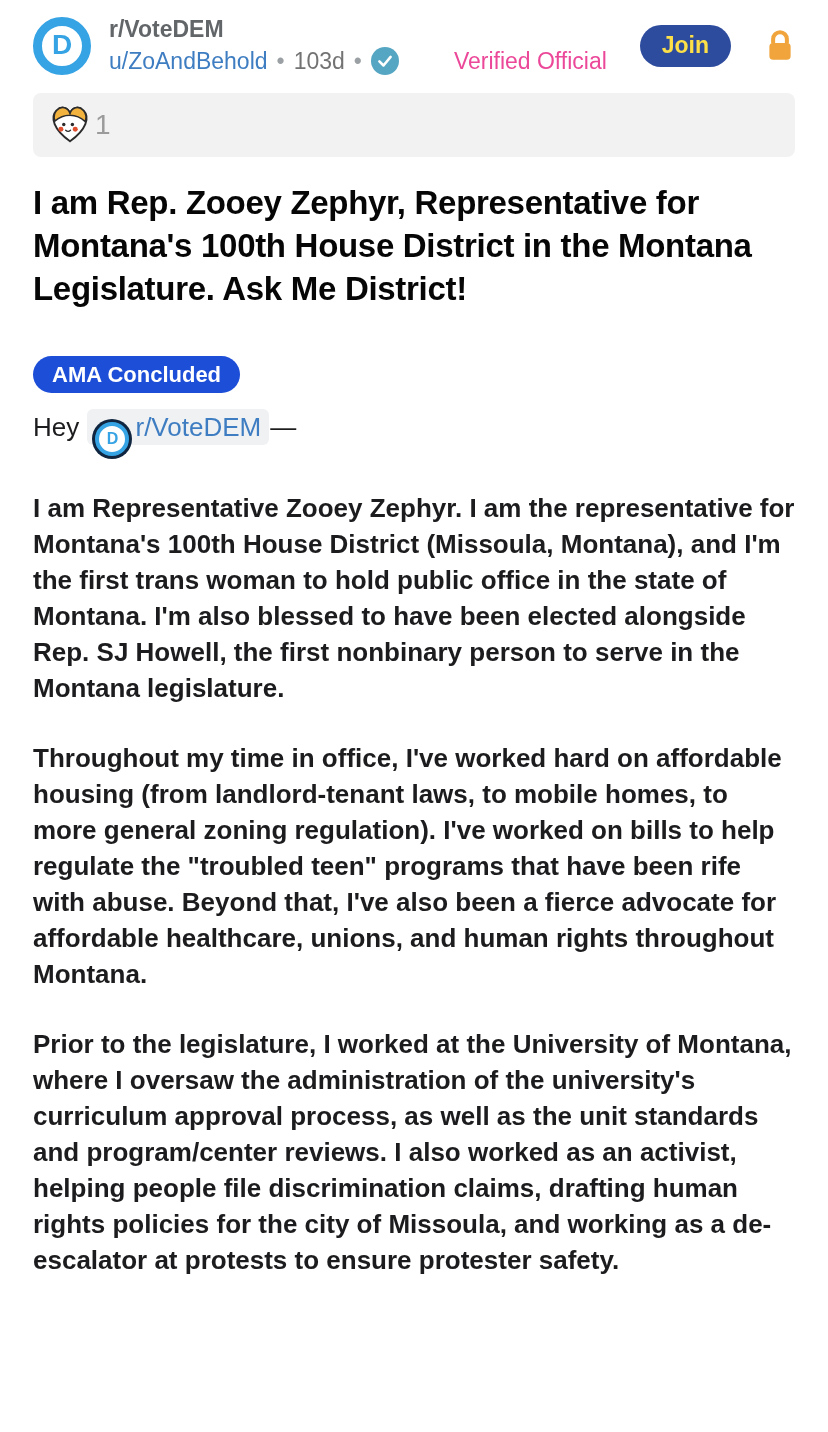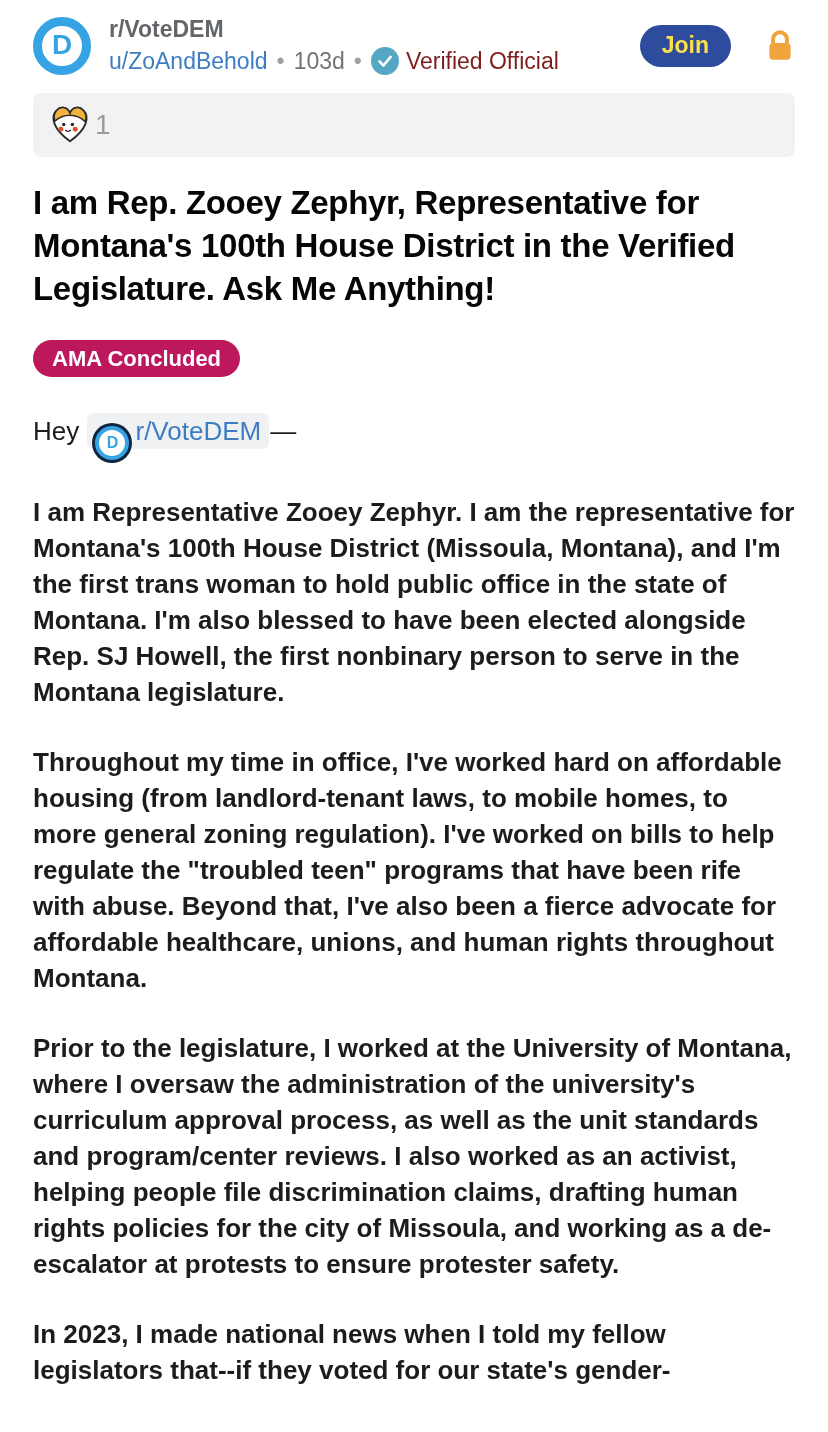--- a/index.html
+++ b/index.html
@@ -28,21 +28,21 @@
   .byline { display: flex; align-items: center; gap: 9px; font-size: 23px; }
   .author-link { color: #3e7dc1; text-decoration: none; }
   .dot-sep { color: #9aa0a3; }
   .age { color: #737373; }
   .verified { display: flex; align-items: center; gap: 7px; }
   .verified-badge {
     width: 28px; height: 28px; border-radius: 50%;
     background: #55a6c2; display: flex; align-items: center; justify-content: center;
     flex: 0 0 auto;
   }
-  .verified-label { color: #7f1d1d; }
+  .verified-label { color: #ec4899; margin-left: 48px; }
   .join-btn {
     background: #2e4c9e; color: #fde047; border: none;
     font-family: inherit; font-size: 23px; font-weight: 700;
     padding: 0 22px; height: 42px; border-radius: 21px;
     display: flex; align-items: center; justify-content: center;
     cursor: pointer; flex: 0 0 auto; margin-left: 8px;
   }
   .lock { flex: 0 0 auto; margin-left: 16px; display: flex; align-items: center; }
 
   
@@ -54,27 +54,27 @@
   .award-count { color: #9b9b9b; font-size: 28px; }
 
   
   .post-title {
     margin-top: 24px; color: #060607;
     font-size: 33px; line-height: 43px; font-weight: 700;
     letter-spacing: -0.3px;
   }
   .flair {
     display: inline-flex; align-items: center;
-    margin-top: 30px; background: #be185d; color: #ffffff;
+    margin-top: 46px; background: #1d4ed8; color: #ffffff;
     font-size: 22px; font-weight: 700;
     height: 37px; padding: 0 19px; border-radius: 19px;
   }
 
   
-  .body-text { margin-top: 36px; font-size: 26px; line-height: 36px; color: #1c1c1e; }
+  .body-text { margin-top: 16px; font-size: 26px; line-height: 36px; color: #1c1c1e; }
   .body-text p { margin-bottom: 34px; font-weight: bold; }
   .greeting { display: block; margin-bottom: 34px; }
   .mention-chip {
     background: #eff1f3; border-radius: 6px; text-decoration: none;
     padding: 3px 8px 3px 4px; margin: 0 1px;
     color: #3e7dc1; white-space: nowrap;
   }
   .mini-d {
     display: inline-flex; align-items: center; justify-content: center;
     width: 34px; height: 34px; border-radius: 50%;
@@ -129,30 +129,29 @@
           <circle cx="26.5" cy="25.5" r="1.8" fill="#2b2b2b"></circle>
           <circle cx="14.5" cy="30.5" r="2.6" fill="#e04f2e"></circle>
           <circle cx="29.5" cy="30.5" r="2.6" fill="#e04f2e"></circle>
           <path d="M19.5 31.5 q2.5 2.4 5 0" fill="none" stroke="#2b2b2b" stroke-width="1.4" stroke-linecap="round"></path>
         </svg>
       </span>
       <span class="award-count">1</span>
     </span>
   </div>
 
-  <h1 class="post-title">I am Rep. Zooey Zephyr, Representative for Montana's 100th House District in the Verified Legislature. Ask Me Anything!</h1>
+  <h1 class="post-title">I am Rep. Zooey Zephyr, Representative for Montana's 100th House District in the Montana Legislature. Ask Me District!</h1>
 
   <div>
     <span class="flair">AMA Concluded</span>
   </div>
 
   <div class="body-text">
     <span class="greeting"><span>Hey </span><a class="mention-chip" href="#"><span class="mini-d">
             <span class="dletter">D</span>
           </span><span>r/VoteDEM</span></a><span>—</span></span>
 
     <p>I am Representative Zooey Zephyr. I am the representative for Montana's 100th House District (Missoula, Montana), and I'm the first trans woman to hold public office in the state of Montana. I'm also blessed to have been elected alongside Rep. SJ Howell, the first nonbinary person to serve in the Montana legislature.</p>
     <p>Throughout my time in office, I've worked hard on affordable housing (from landlord-tenant laws, to mobile homes, to more general zoning regulation). I've worked on bills to help regulate the "troubled teen" programs that have been rife with abuse. Beyond that, I've also been a fierce advocate for affordable healthcare, unions, and human rights throughout Montana.</p>
     <p>Prior to the legislature, I worked at the University of Montana, where I oversaw the administration of the university's curriculum approval process, as well as the unit standards and program/center reviews. I also worked as an activist, helping people file discrimination claims, drafting human rights policies for the city of Missoula, and working as a de-escalator at protests to ensure protester safety.</p>
-    <p>In 2023, I made national news when I told my fellow legislators that--if they voted for our state's gender-</p>
   </div>
 
 </div>
 
 </body></html>

